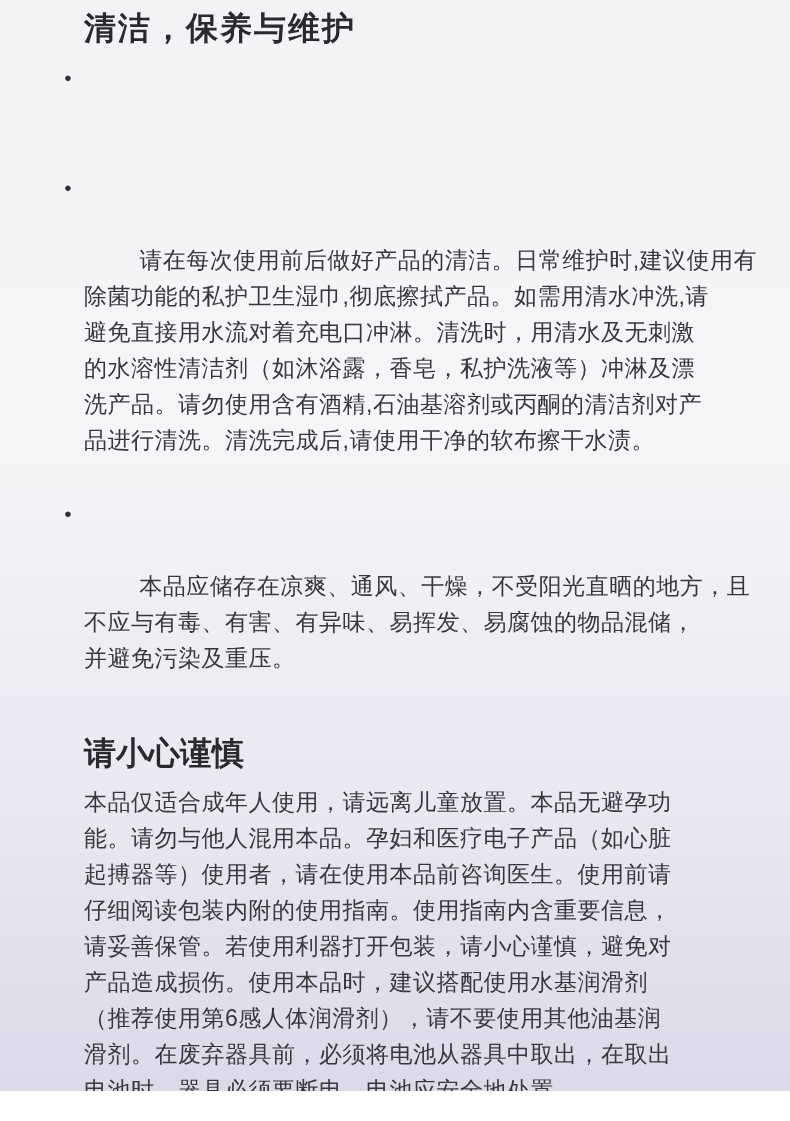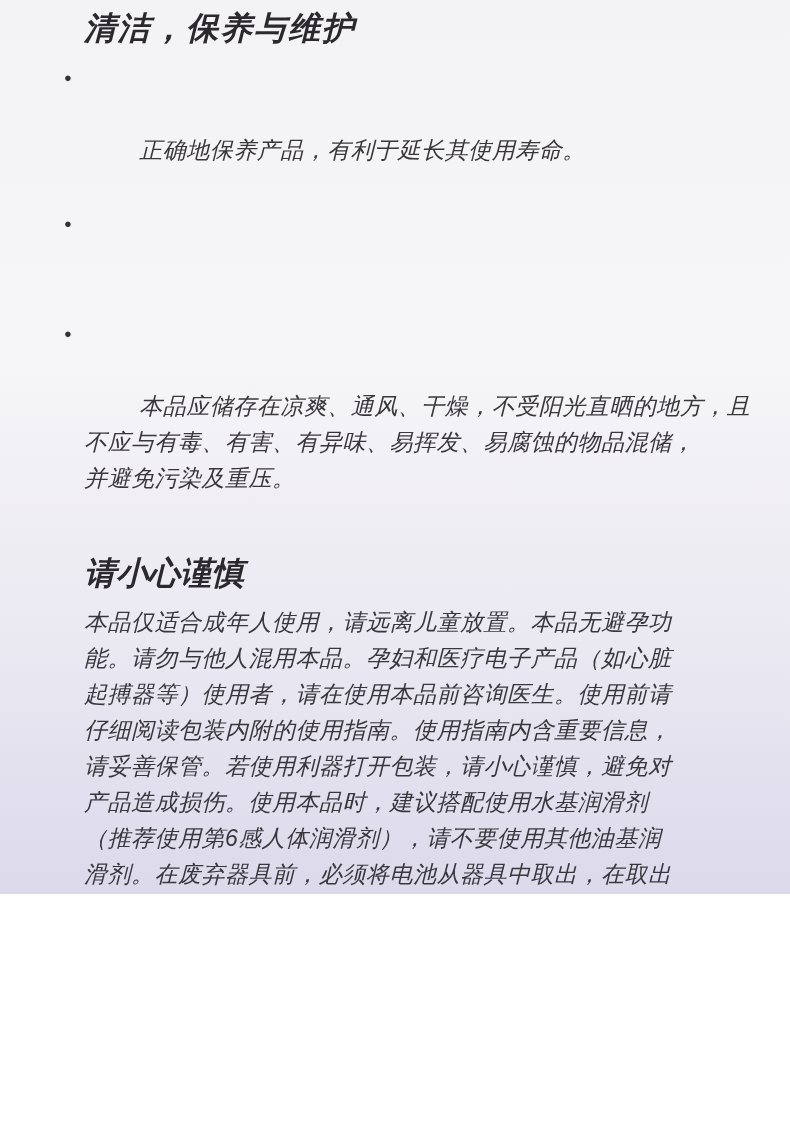--- a/index.html
+++ b/index.html
@@ -1,25 +1,24 @@
 <!DOCTYPE html>
 <html><head>
 <meta charset="utf-8">
 <style>
   html,body{margin:0;padding:0;}
   .page{
     position:relative;
-    width:790px;height:894px;
+    width:790px;height:1091px;
     box-sizing:border-box;
     padding:6px 56px 3px 84px;
     background:linear-gradient(180deg,#f3f2f4 0%,#f6f5f7 40%,#e9e7f1 75%,#dcd9eb 100%);
     font-family:"Liberation Sans",sans-serif;
     color:#39373c;
     overflow:hidden;
-    font-style:italic;
   }
   h1{
     font-size:32px;
     line-height:44px;
     font-weight:700;
     color:#2b292e;
     margin:0;
   }
   .sec-cleaning h1{letter-spacing:2px;}
   ul.blist{
@@ -54,24 +53,29 @@
 </head>
 <body>
 
 <div class="page">
 
   <section class="sec sec-cleaning">
     <h1>清洁，保养与维护</h1>
     <ul class="blist">
       <li>
         <span class="dot">●</span>
-        <span class="txt">正确地保养产品，有利于延长其使用寿命。</span>
       </li>
       <li>
         <span class="dot">●</span>
+        <span class="txt">请在每次使用前后做好产品的清洁。日常维护时,建议使用有
+除菌功能的私护卫生湿巾,彻底擦拭产品。如需用清水冲洗,请
+避免直接用水流对着充电口冲淋。清洗时，用清水及无刺激
+的水溶性清洁剂（如沐浴露，香皂，私护洗液等）冲淋及漂
+洗产品。请勿使用含有酒精,石油基溶剂或丙酮的清洁剂对产
+品进行清洗。清洗完成后,请使用干净的软布擦干水渍。</span>
       </li>
       <li>
         <span class="dot">●</span>
         <span class="txt">本品应储存在凉爽、通风、干燥，不受阳光直晒的地方，且
 不应与有毒、有害、有异味、易挥发、易腐蚀的物品混储，
 并避免污染及重压。</span>
       </li>
     </ul>
   </section>
 

